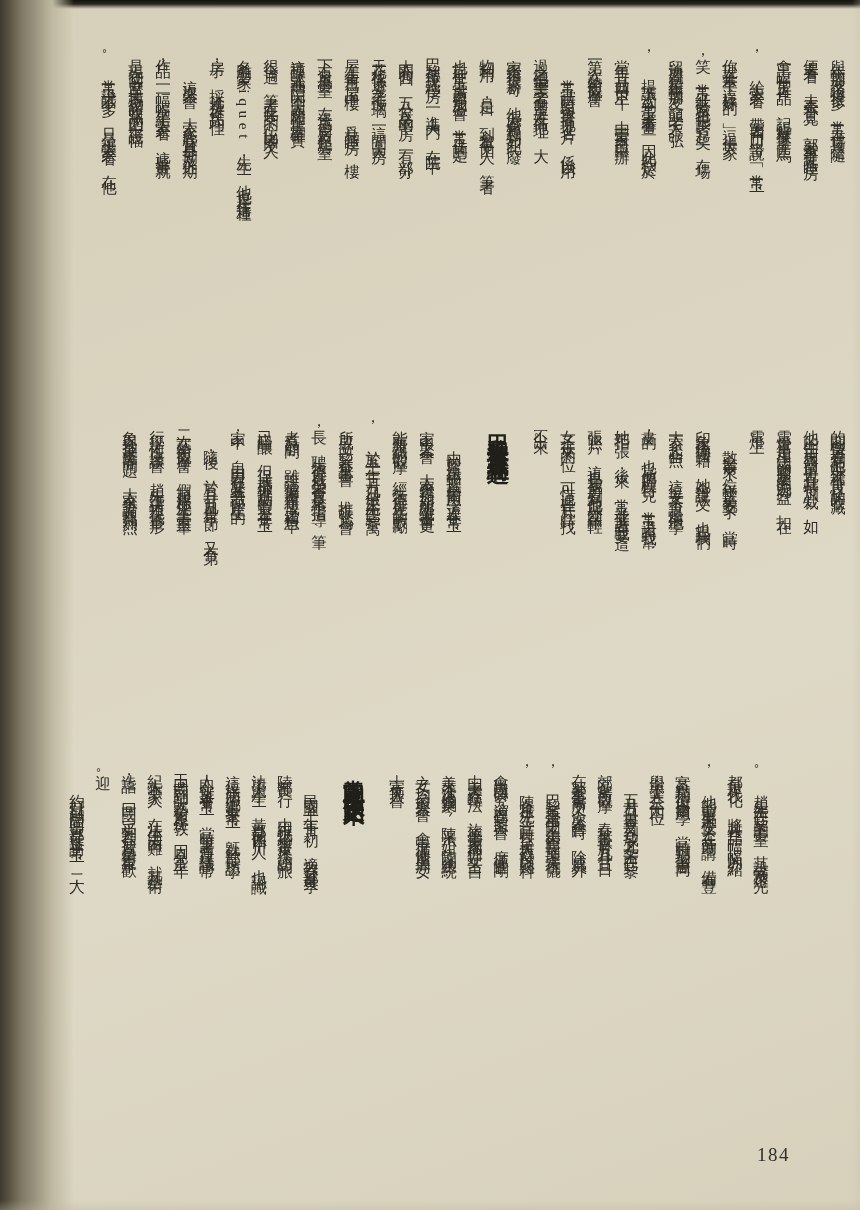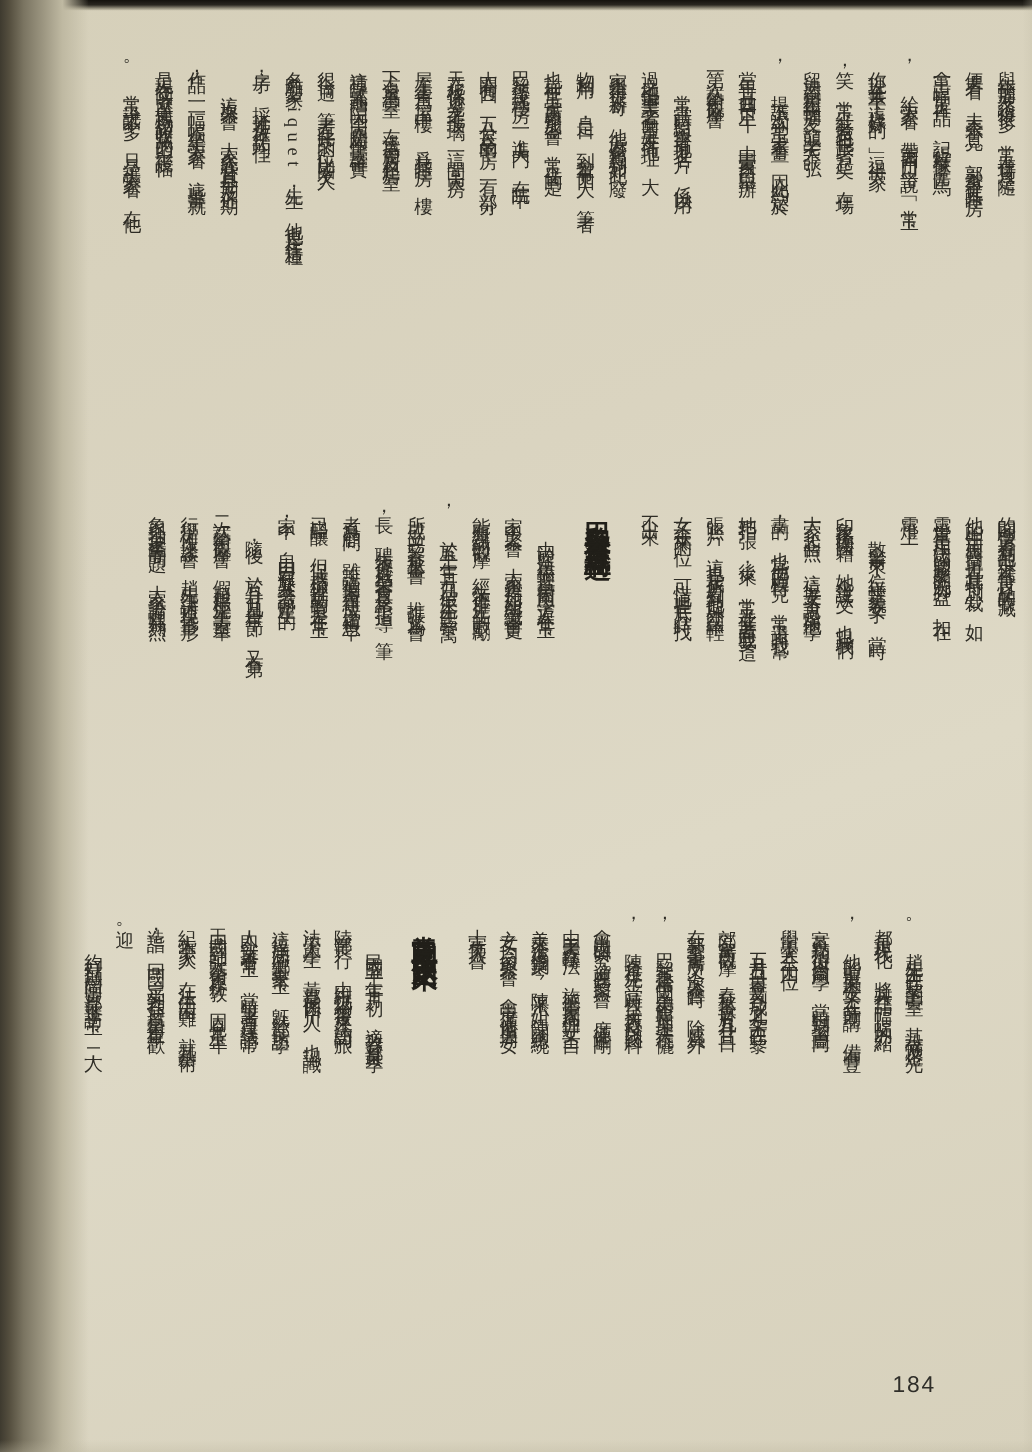--- a/index.html
+++ b/index.html
@@ -44,22 +44,22 @@
     font-size:22px;
     font-weight:bold;
     color:#211f19;
     letter-spacing:3px;
     line-height:30px;
     padding:0 15px;
     white-space:nowrap;
   }
   .page-number{
     position:absolute;
-    top:1144px;right:80px;
-    font-family:Liberation Sans, sans-serif;
+    top:1144px;right:70px;
+    font-family:Liberation Serif, serif;
     font-size:19px;
     letter-spacing:1.5px;
     color:#2f2e29;
   }
 </style>
 </head>
 <body>
 
 <div class="page">
   <div class="edge-top"></div>

